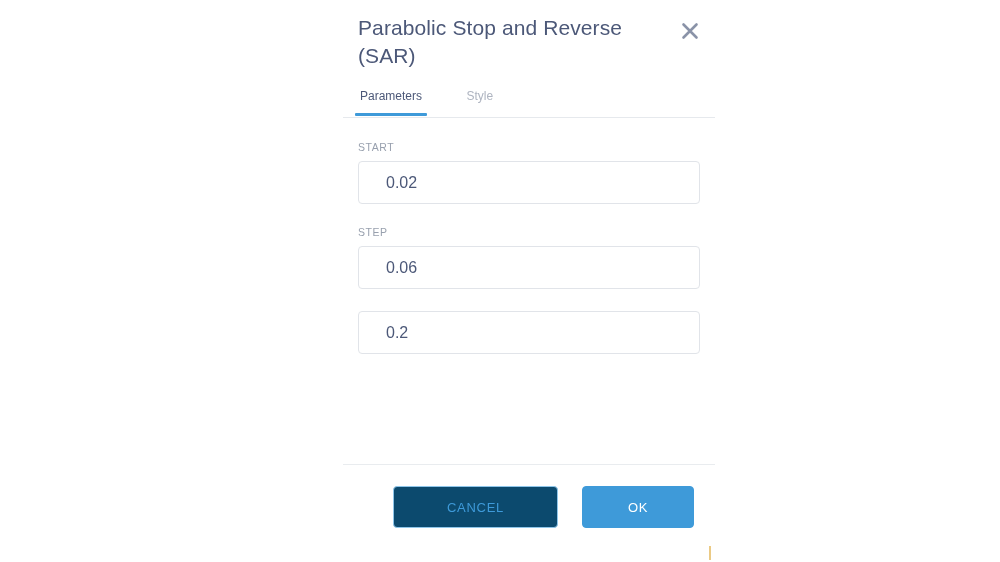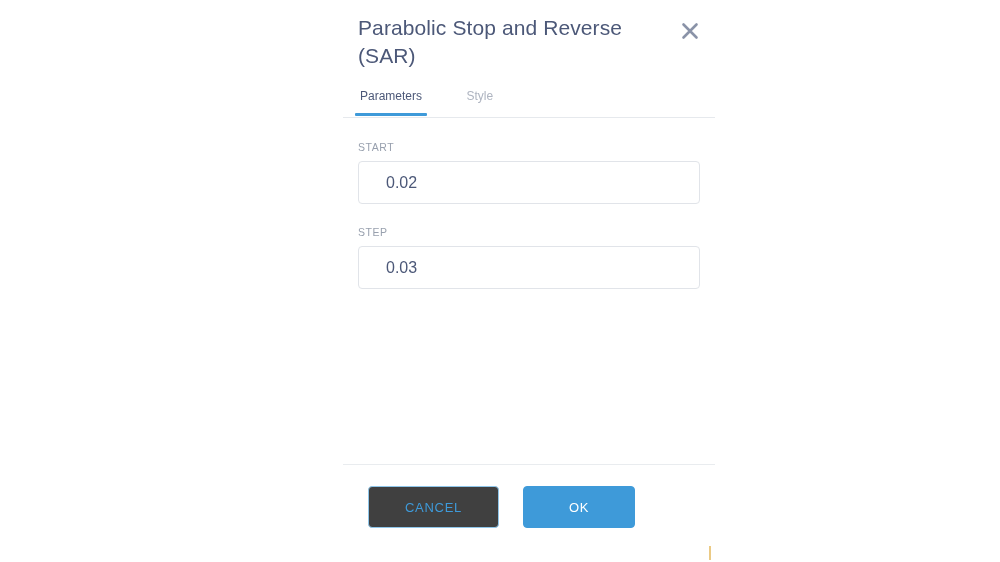--- a/index.html
+++ b/index.html
@@ -179,24 +179,25 @@
     border-radius: 4px;
     height: 42px;
     display: flex;
     align-items: center;
     justify-content: center;
     cursor: pointer;
     box-sizing: border-box;
     user-select: none;
   }
   .btn-cancel {
-    width: 131px;
-    background: #404040;
+    width: 165px;
+    background: #0c4a6e;
     border: 1px solid #8fc6ea;
     color: #3e9ad9;
+    margin-left: 25px;
   }
   .btn-ok {
     width: 112px;
     margin-left: 24px;
     background: #3e9ad9;
     border: 1px solid #3e9ad9;
     color: #ffffff;
   }
 
   
@@ -237,25 +238,28 @@
       <div class="field">
         <div class="field-label">START</div>
         <div class="field-control">
           <span class="field-value">0.02</span>
         </div>
       </div>
 
       <div class="field">
         <div class="field-label">STEP</div>
         <div class="field-control">
-          <span class="field-value">0.03</span>
+          <span class="field-value">0.06</span>
         </div>
       </div>
 
       <div class="field">
+        <div class="field-control">
+          <span class="field-value">0.2</span>
+        </div>
       </div>
 
 
     </div>
 
     <div class="dialog-footer">
       <div class="footer-divider"></div>
       <div class="footer-buttons">
         <div class="btn btn-cancel">CANCEL</div>
         <div class="btn btn-ok">OK</div>

